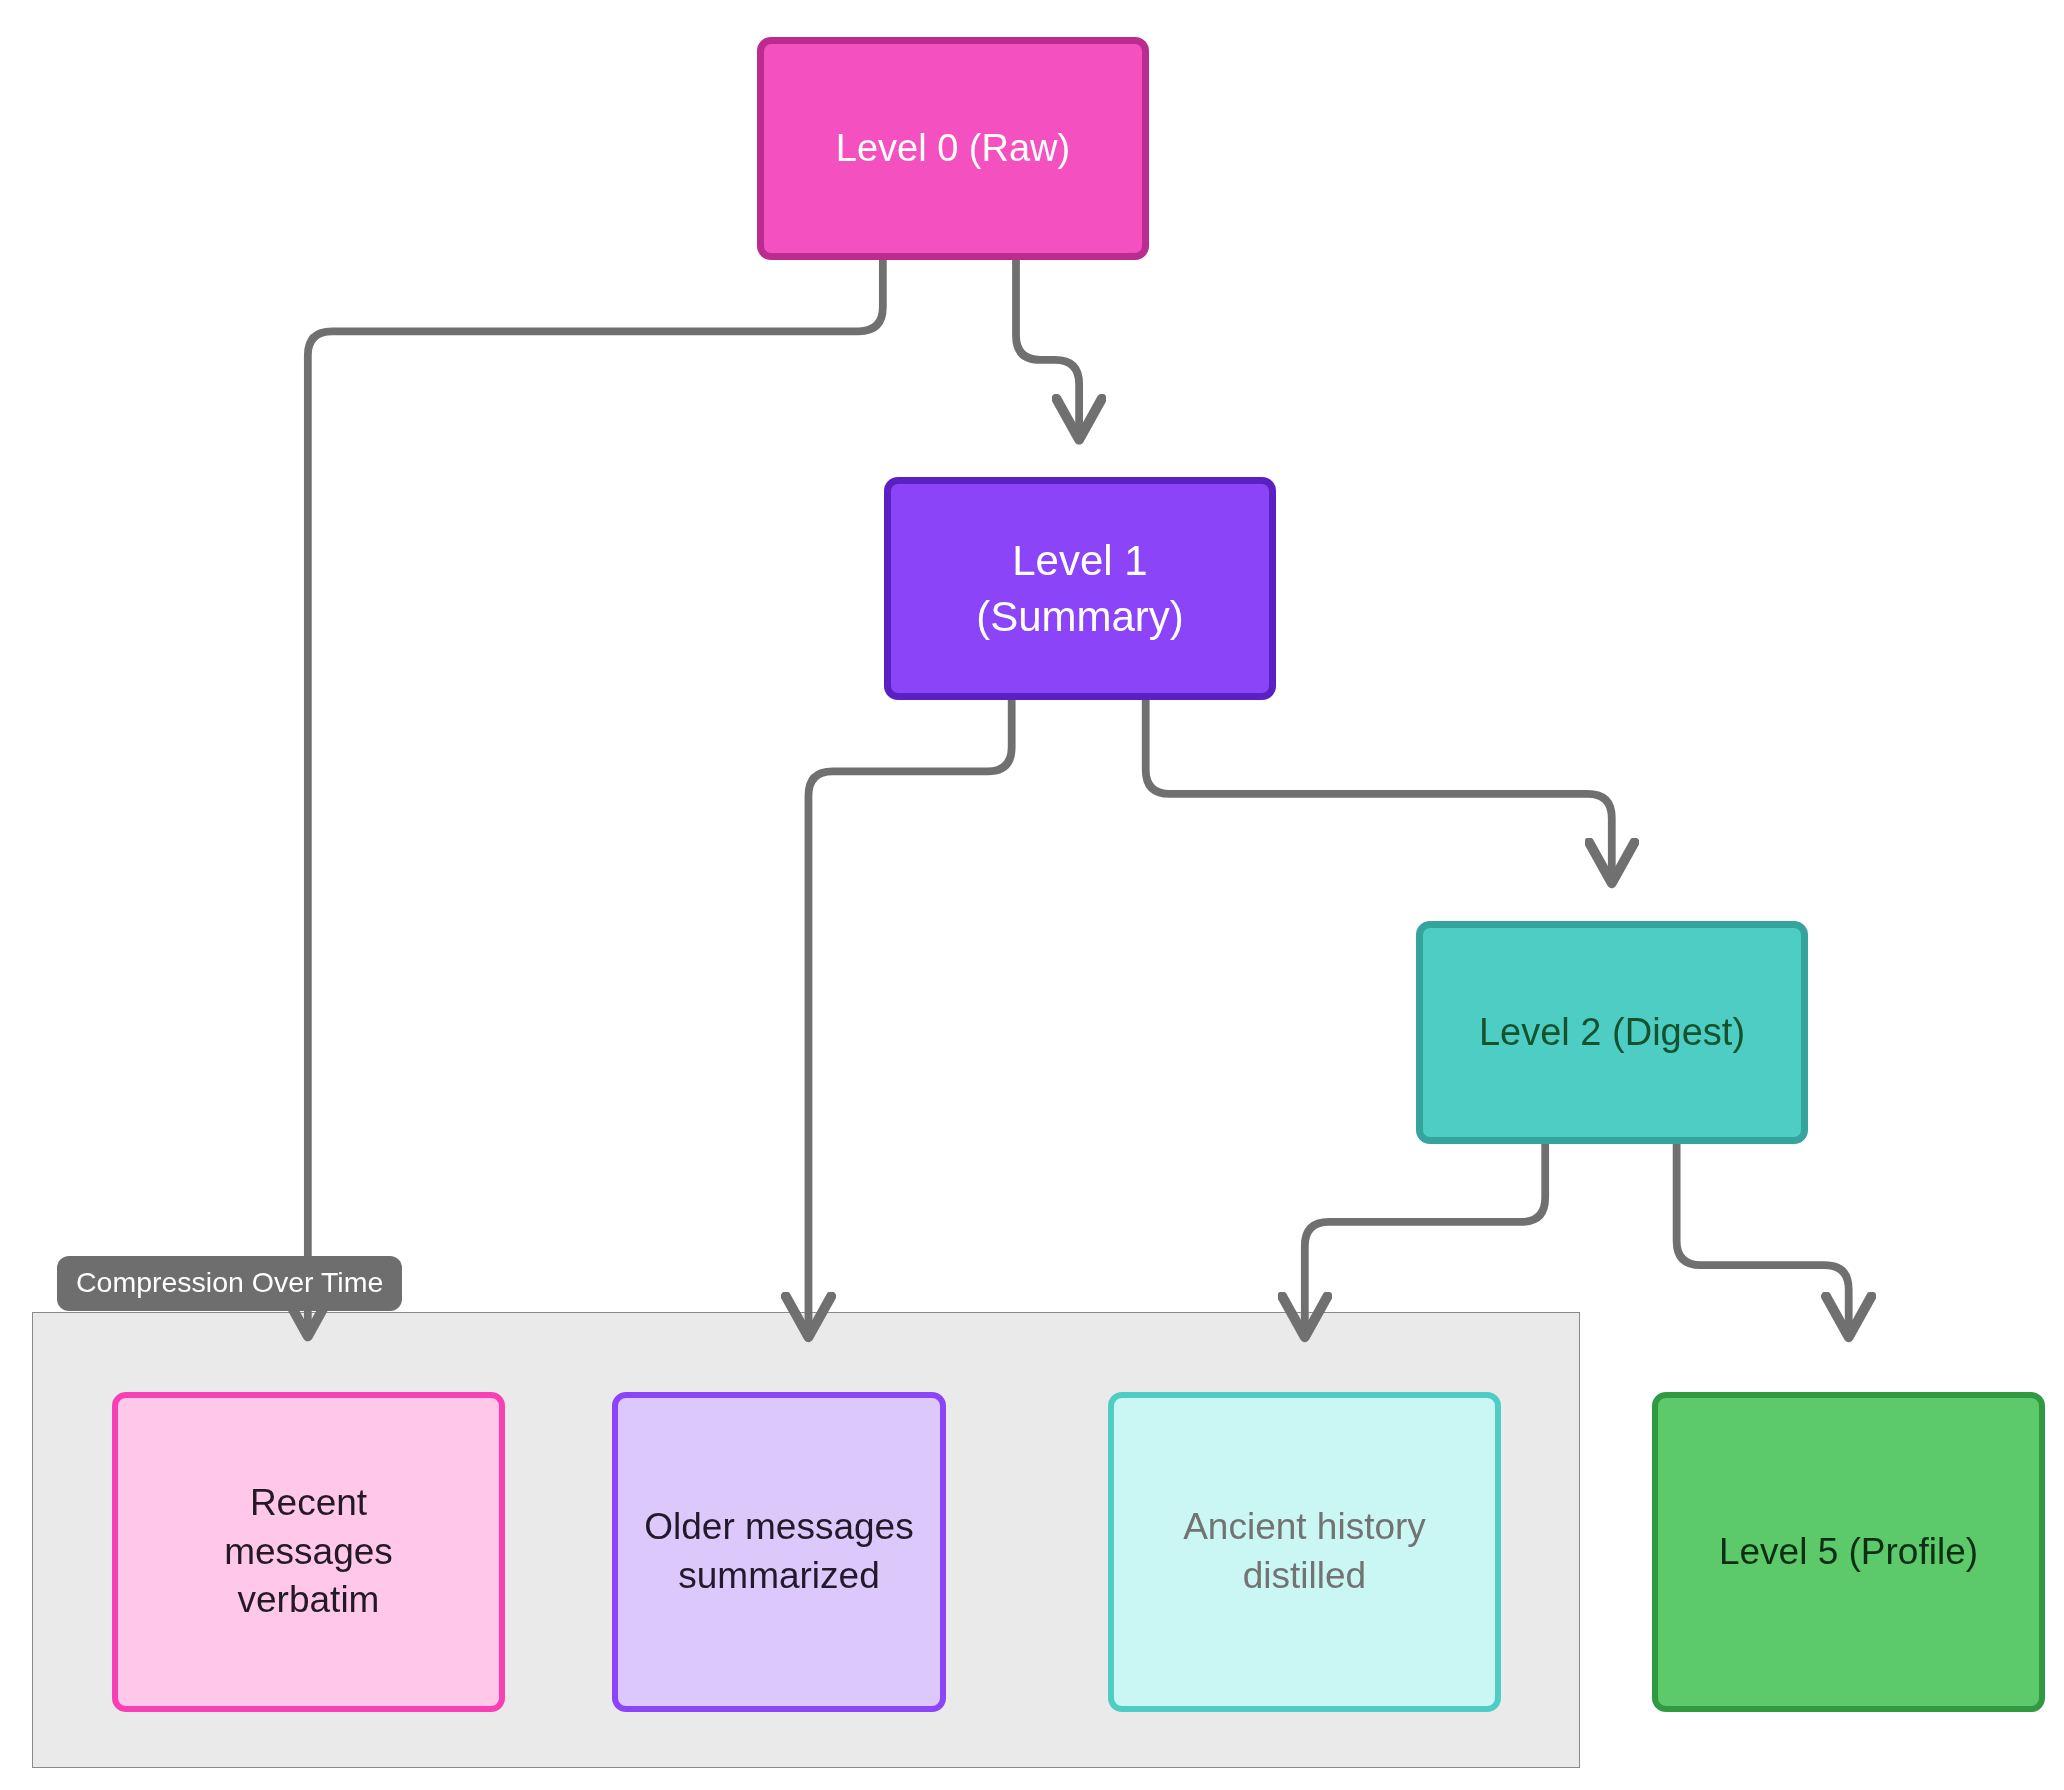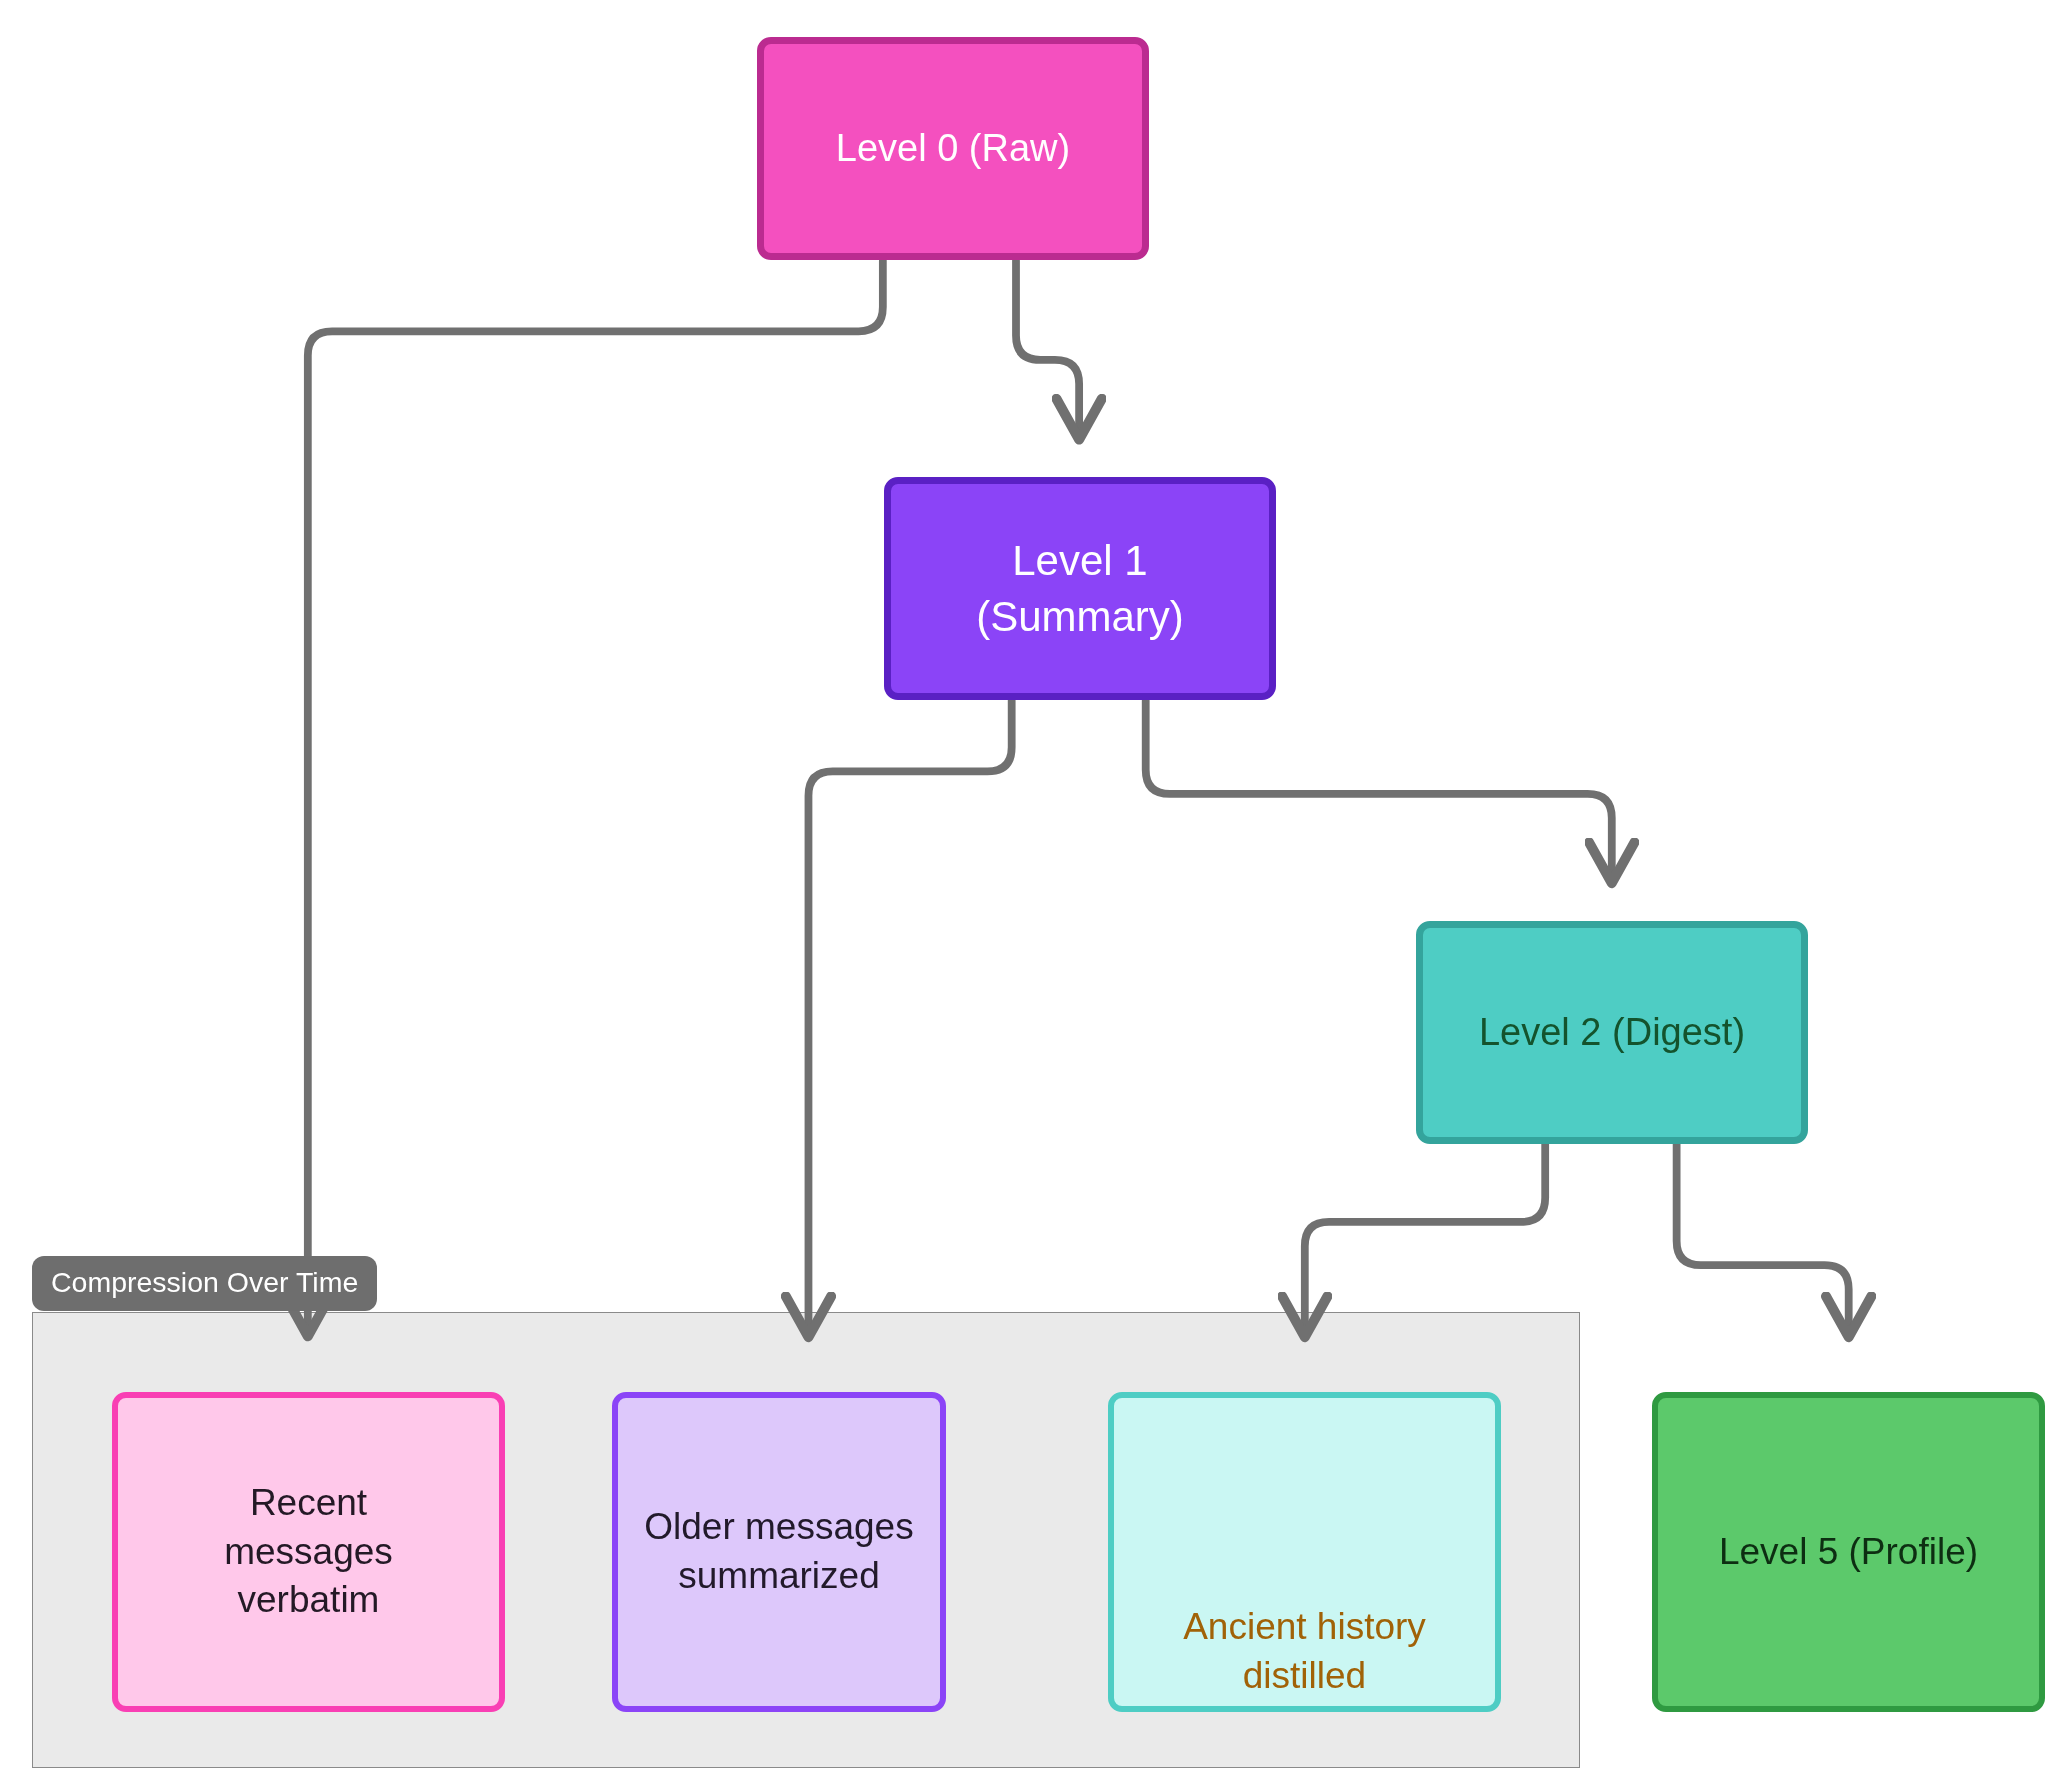--- a/index.html
+++ b/index.html
@@ -34,20 +34,21 @@
   .subgraph-label {
     position: absolute;
     background: #6e6e6e;
     color: #ffffff;
     border-radius: 12px;
     font-size: 28.5px;
     line-height: 1;
     padding: 12px 19px 14px 19px;
     white-space: nowrap;
     box-sizing: border-box;
+    margin-left: 25px;
   }
   .node {
     position: absolute;
     box-sizing: border-box;
     display: flex;
     align-items: center;
     justify-content: center;
     text-align: center;
     border-radius: 14px;
     border-style: solid;
@@ -100,23 +101,22 @@
     border-color: #8b44f7;
     border-width: 6px;
     color: #221a2b;
     font-size: 37px;
   }
   #node-ancient {
     left: 1108px; top: 1392px; width: 393px; height: 320px;
     background: #caf7f3;
     border-color: #4ecdc4;
     border-width: 6px;
-    color: #a16207;
+    color: #737373;
     font-size: 37px;
-    align-items: flex-end;
   }
   
   #node-level3 {
     left: 1652px; top: 1392px; width: 393px; height: 320px;
     background: #5cc96b;
     border-color: #2f9a41;
     border-width: 6px;
     color: #0d2e12;
     font-size: 37px;
   }

